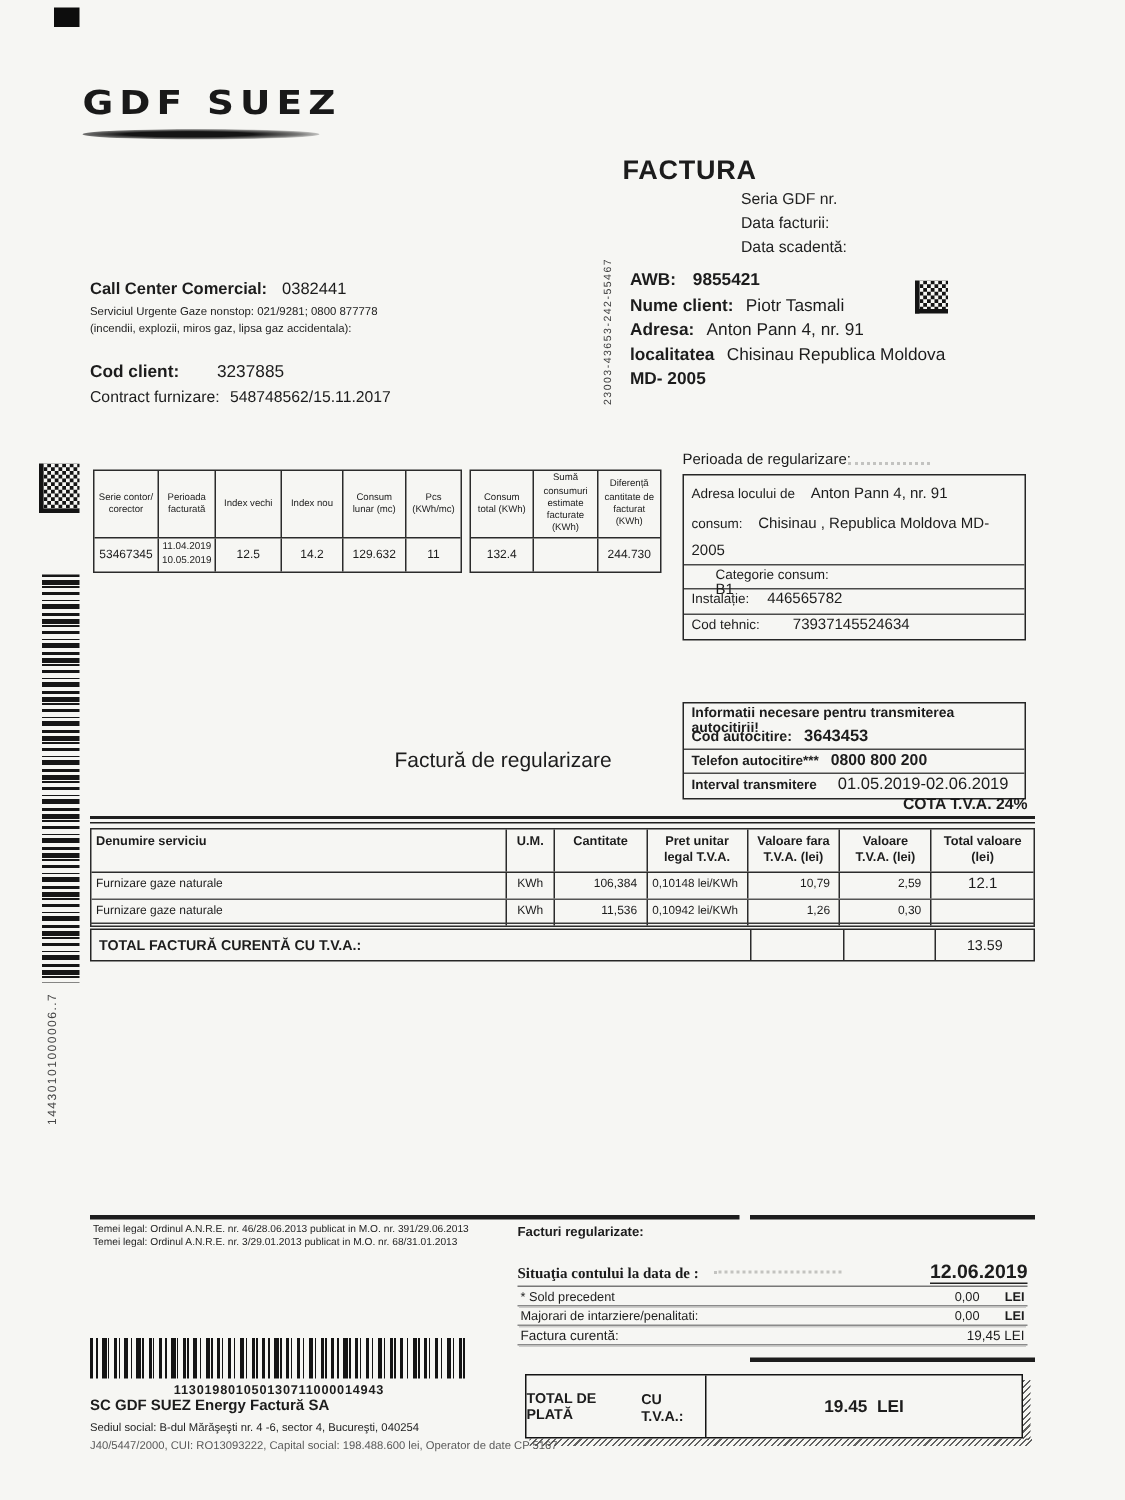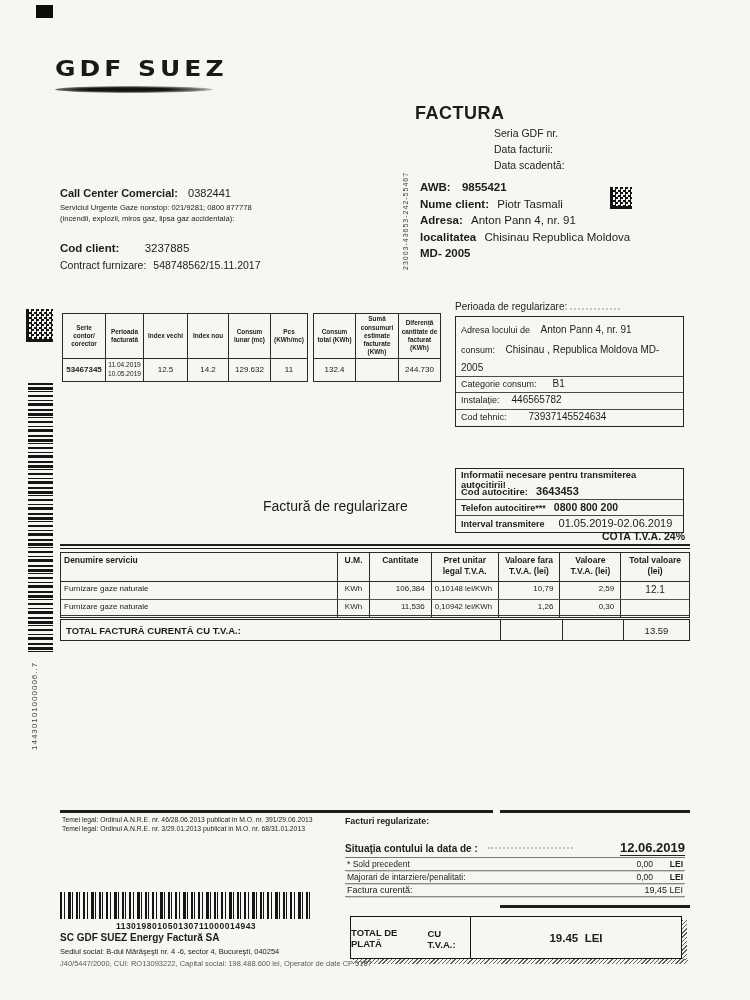--- a/index.html
+++ b/index.html
@@ -39,21 +39,21 @@
       #141414 8px 11px, transparent 11px 12px,
       #141414 12px 13px, transparent 13px 16px,
       #141414 16px 18px, transparent 18px 19px,
       #141414 19px 20px, transparent 20px 23px);}
 
   
   .mtable{border:1.5px solid #2b2b2b; display:flex; flex-direction:column;}
   .mhead{display:flex; height:44px; border-bottom:1.2px solid #2b2b2b;}
   .mrowv{display:flex; height:22px;}
   .mc{border-right:1px solid #2b2b2b; display:flex; align-items:center; justify-content:center;
-      text-align:center; font-size:6.4px; line-height:1.3; padding:1px 2px; box-sizing:border-box; font-weight:bold;}
+      text-align:center; font-size:6.4px; line-height:1.3; padding:1px 2px; box-sizing:border-box; font-weight:normal;}
   .mc:last-child{border-right:none;}
   .mv{font-size:8px; font-weight:normal;}
 
   
   .rbox{border:1.4px solid #262626;}
   .rbox .brow{display:flex; align-items:baseline; padding:1px 5px; border-top:1px solid #4a4a4a;}
   .rbox .brow:first-child{border-top:none;}
   .lbl9{font-size:9px;}
   .val10{font-size:10px;}
 
@@ -184,21 +184,21 @@
     <div class="brow" style="display:block;padding:2px 5px 1px;">
       <div>
         <span class="lbl9">Adresa locului de</span>
         <span class="val10" style="margin-left:6px;">Anton Pann 4, nr. 91</span>
       </div>
       <div style="margin-top:2px;">
         <span class="lbl9">consum:</span>
         <span class="val10" style="margin-left:6px;">Chisinau , Republica Moldova MD-  2005</span>
       </div>
     </div>
-    <div class="brow" style="height:13px;">
+    <div class="brow" style="height:13px;flex-direction:column;">
       <span class="lbl9">Categorie consum:</span>
       <span class="val10" style="margin-left:16px;">B1</span>
     </div>
     <div class="brow" style="height:14px;">
       <span class="lbl9">Instalație:</span>
       <span class="val10" style="margin-left:12px;">446565782</span>
     </div>
     <div class="brow" style="height:14px;">
       <span class="lbl9">Cod tehnic:</span>
       <span class="val10" style="margin-left:22px;">73937145524634</span>
@@ -270,21 +270,21 @@
   </div>
 
   <div class="abs rule" style="left:60px;top:810px;width:433px;height:3px;"></div>
   <div class="abs rule" style="left:500px;top:810px;width:190px;height:3px;"></div>
   <div class="abs" style="left:62px;top:816px;font-size:6.8px;color:#242424;">Temei legal: Ordinul A.N.R.E. nr. 46/28.06.2013 publicat in M.O. nr. 391/29.06.2013</div>
   <div class="abs" style="left:62px;top:825px;font-size:6.8px;color:#242424;">Temei legal: Ordinul A.N.R.E. nr. 3/29.01.2013 publicat in M.O. nr. 68/31.01.2013</div>
   <div class="abs b" style="left:345px;top:816px;font-size:8.8px;font-weight:600;">Facturi regularizate:</div>
 
   <div class="abs" style="left:345px;top:840px;width:340px;">
     <div style="display:flex;align-items:baseline;border-bottom:1px solid #777;padding-bottom:1px;">
-      <span style="font-size:10px;font-weight:600;">Situaţia contului la data de :</span>
+      <span style="font-size:10px;font-weight:600;font-family:Liberation Serif, serif;">Situaţia contului la data de :</span>
       <span class="noise-dots" style="width:85px;margin-left:10px;align-self:center;"></span>
       <span style="flex:1;"></span>
       <span style="font-size:13px;font-weight:600;border-bottom:1.5px solid #222;">12.06.2019</span>
     </div>
     <div class="sit-row">
       <span class="sl">* Sold precedent</span>
       <span class="sv">0,00</span>
       <span class="sc">LEI</span>
     </div>
     <div class="sit-row">

